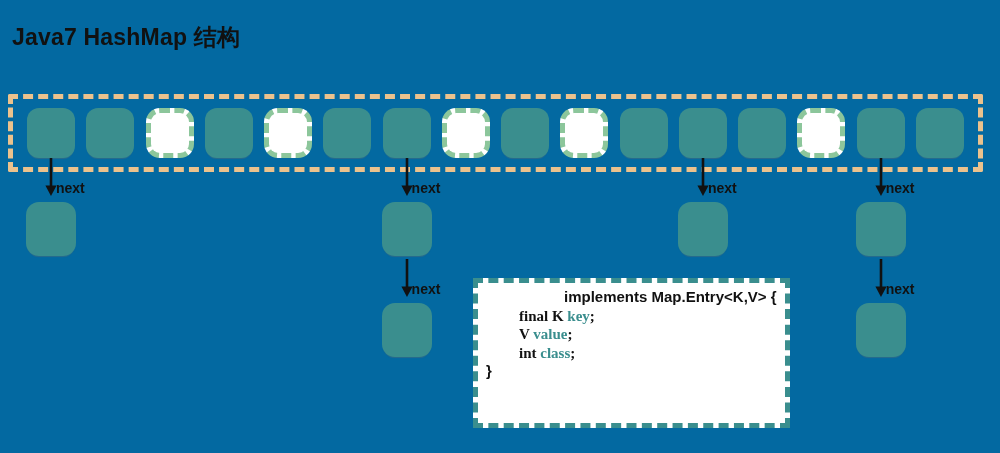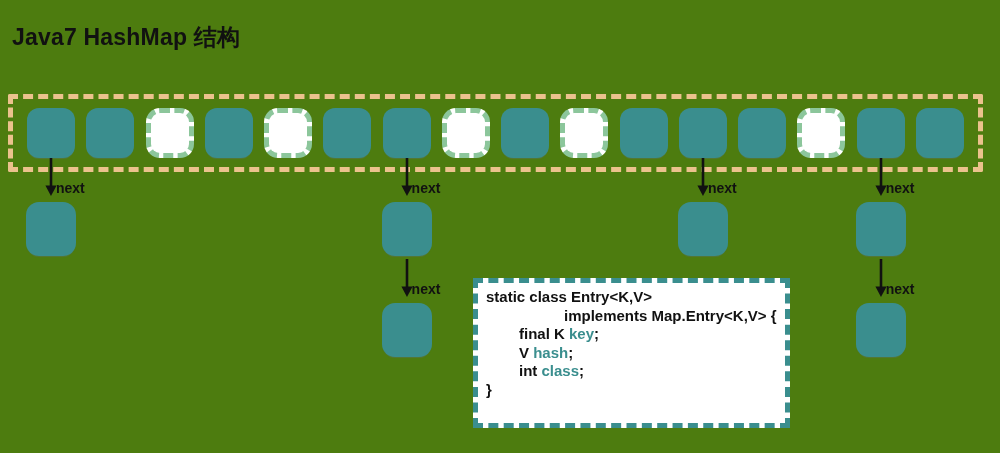--- a/index.html
+++ b/index.html
@@ -10,21 +10,21 @@
     --text-black: #111111;
   }
   * { box-sizing: border-box; }
   html, body { margin: 0; padding: 0; background: #ffffff; }
   body { font-family: "Liberation Sans", "DejaVu Sans", sans-serif; }
 
   .canvas{
     position: relative;
     width: 1000px;
     height: 453px;
-    background: #4d7c0f;
+    background: #0369a1;
     overflow: hidden;
   }
 
   .title{
     position: absolute;
     left: 12px;
     top: 22px;
     margin: 0;
     font-size: 23px;
     font-weight: bold;
@@ -119,21 +119,21 @@
   }
   .code-line{
     font-size: 15px;
     font-weight: bold;
     line-height: 18.5px;
     color: var(--text-black);
     white-space: pre;
   }
   .code-line .field{ color: var(--teal); }
   .indent-implements{ padding-left: 78px; }
-  .indent-field{ padding-left: 33px; }
+  .indent-field{ padding-left: 33px; font-family: Liberation Serif, serif; }
 </style>
 </head>
 <body>
 
 <div class="canvas">
 
   <h1 class="title">Java7 HashMap 结构</h1>
 
   <div class="bucket-array">
       <div class="slot filled"></div>
@@ -207,21 +207,20 @@
             <line x1="8" y1="0" x2="8" y2="29" stroke="#111111" stroke-width="2.6"></line>
             <polygon points="2.4,27.5 13.6,27.5 8,38" fill="#111111"></polygon>
           </svg>
           <span class="next-label">next</span>
         </div>
         <div class="entry-node"></div>
       </div>
     </div>
 
   <div class="code-block">
-    <div class="code-line"><span>static class Entry&lt;K,V&gt;</span></div>
     <div class="code-line indent-implements"><span>implements Map.Entry&lt;K,V&gt; {</span></div>
     <div class="code-line indent-field"><span>final K </span><span class="field">key</span><span>;</span></div>
-    <div class="code-line indent-field"><span>V </span><span class="field">hash</span><span>;</span></div>
+    <div class="code-line indent-field"><span>V </span><span class="field">value</span><span>;</span></div>
     <div class="code-line indent-field"><span>int </span><span class="field">class</span><span>;</span></div>
     <div class="code-line"><span>}</span></div>
   </div>
 
 </div>
 
 </body></html>

